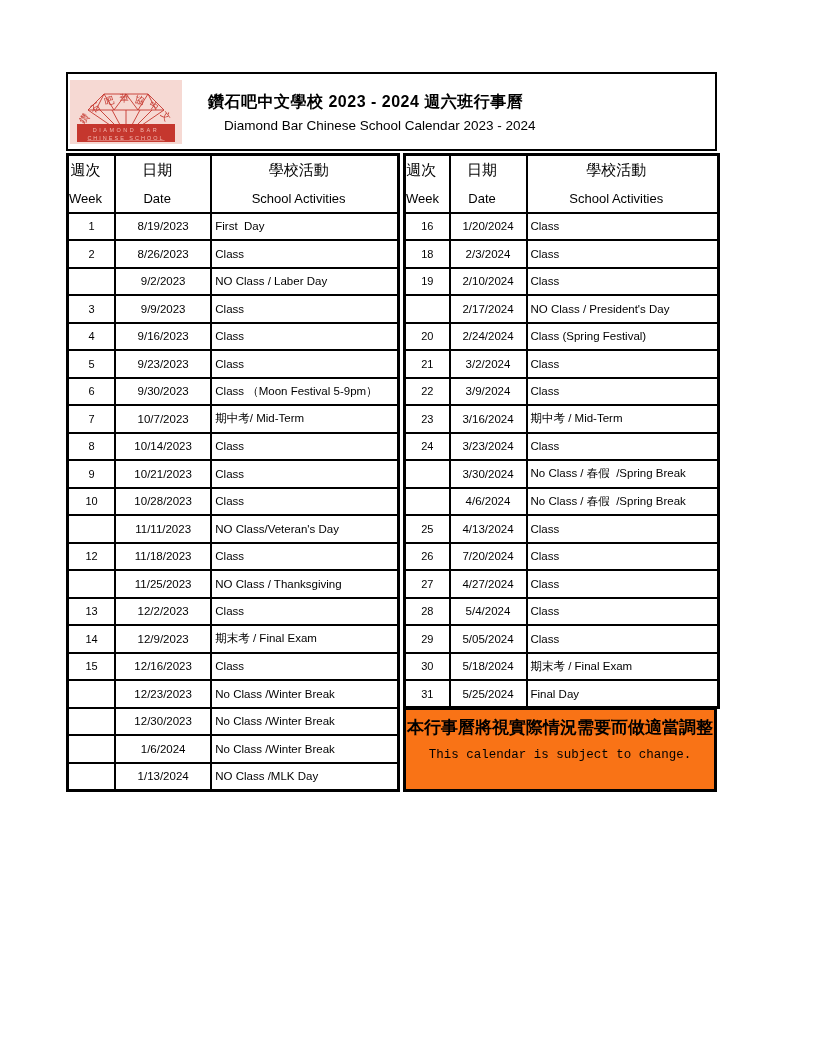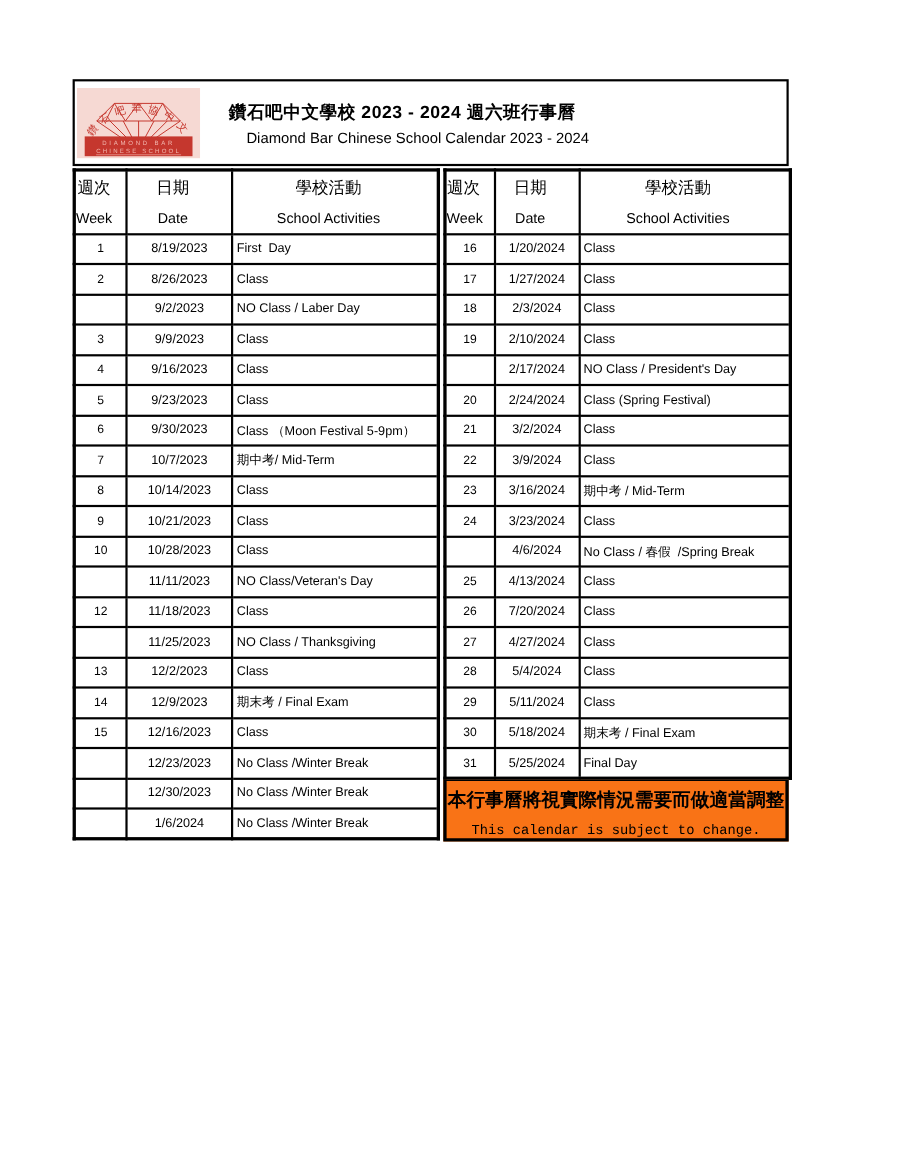--- a/index.html
+++ b/index.html
@@ -212,20 +212,25 @@
               <td class="c-date">12/30/2023</td>
               <td class="c-act">No Class /Winter Break</td>
             </tr>
 
             <tr>
               <td class="c-week"></td>
               <td class="c-date">1/6/2024</td>
               <td class="c-act">No Class /Winter Break</td>
             </tr>
 
+            <tr>
+              <td class="c-week"></td>
+              <td class="c-date">1/13/2024</td>
+              <td class="c-act">NO Class /MLK Day</td>
+            </tr>
           </tbody>
       </table>
     </div>
 
     <div id="right-col">
       <table class="cal" id="right-table">
         <colgroup>
             <col style="width:45px">
             <col style="width:77px">
             <col style="width:192px">
@@ -247,25 +252,20 @@
           </tr>
         </thead>
         <tbody>
 
             <tr>
               <td class="c-week">16</td>
               <td class="c-date">1/20/2024</td>
               <td class="c-act">Class</td>
             </tr>
 
-            <tr>
-              <td class="c-week">17</td>
-              <td class="c-date">1/27/2024</td>
-              <td class="c-act">Class</td>
-            </tr>
 
             <tr>
               <td class="c-week">18</td>
               <td class="c-date">2/3/2024</td>
               <td class="c-act">Class</td>
             </tr>
 
             <tr>
               <td class="c-week">19</td>
               <td class="c-date">2/10/2024</td>
@@ -301,20 +301,25 @@
               <td class="c-date">3/16/2024</td>
               <td class="c-act">期中考 / Mid-Term</td>
             </tr>
 
             <tr>
               <td class="c-week">24</td>
               <td class="c-date">3/23/2024</td>
               <td class="c-act">Class</td>
             </tr>
 
+            <tr>
+              <td class="c-week"></td>
+              <td class="c-date">3/30/2024</td>
+              <td class="c-act">No Class / 春假  /Spring Break</td>
+            </tr>
 
             <tr>
               <td class="c-week"></td>
               <td class="c-date">4/6/2024</td>
               <td class="c-act">No Class / 春假  /Spring Break</td>
             </tr>
 
             <tr>
               <td class="c-week">25</td>
               <td class="c-date">4/13/2024</td>
@@ -334,21 +339,21 @@
             </tr>
 
             <tr>
               <td class="c-week">28</td>
               <td class="c-date">5/4/2024</td>
               <td class="c-act">Class</td>
             </tr>
 
             <tr>
               <td class="c-week">29</td>
-              <td class="c-date">5/11/2024</td>
+              <td class="c-date">5/05/2024</td>
               <td class="c-act">Class</td>
             </tr>
 
             <tr>
               <td class="c-week">30</td>
               <td class="c-date">5/18/2024</td>
               <td class="c-act">期末考 / Final Exam</td>
             </tr>
 
             <tr>

